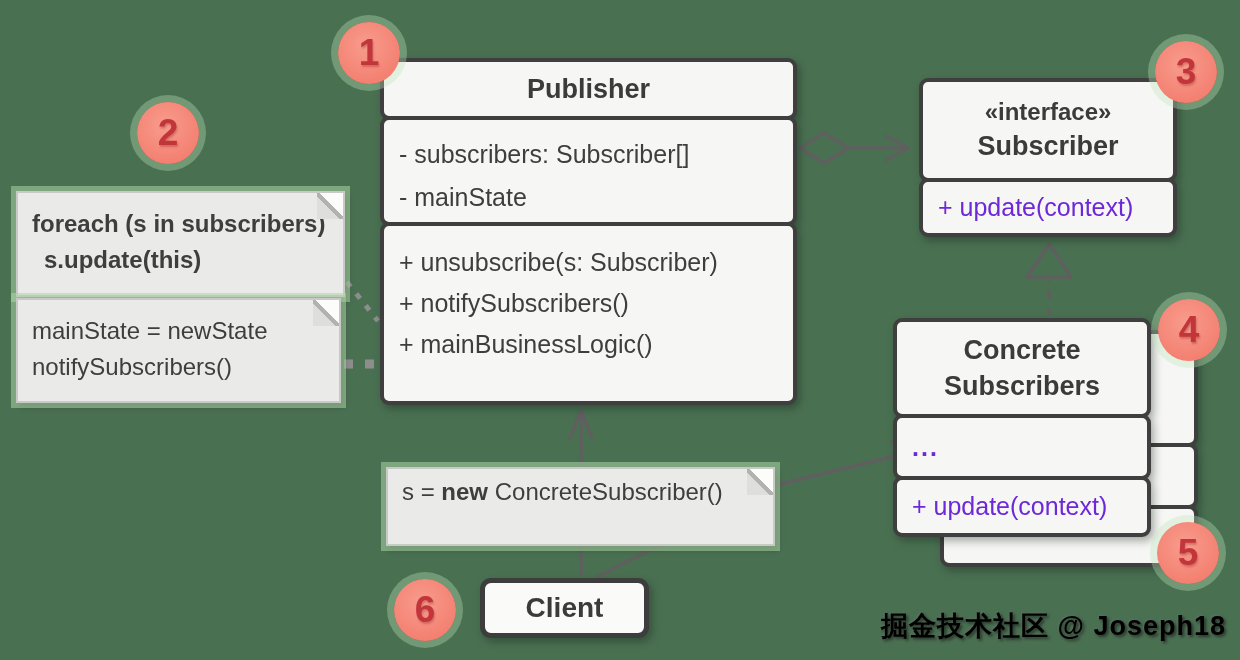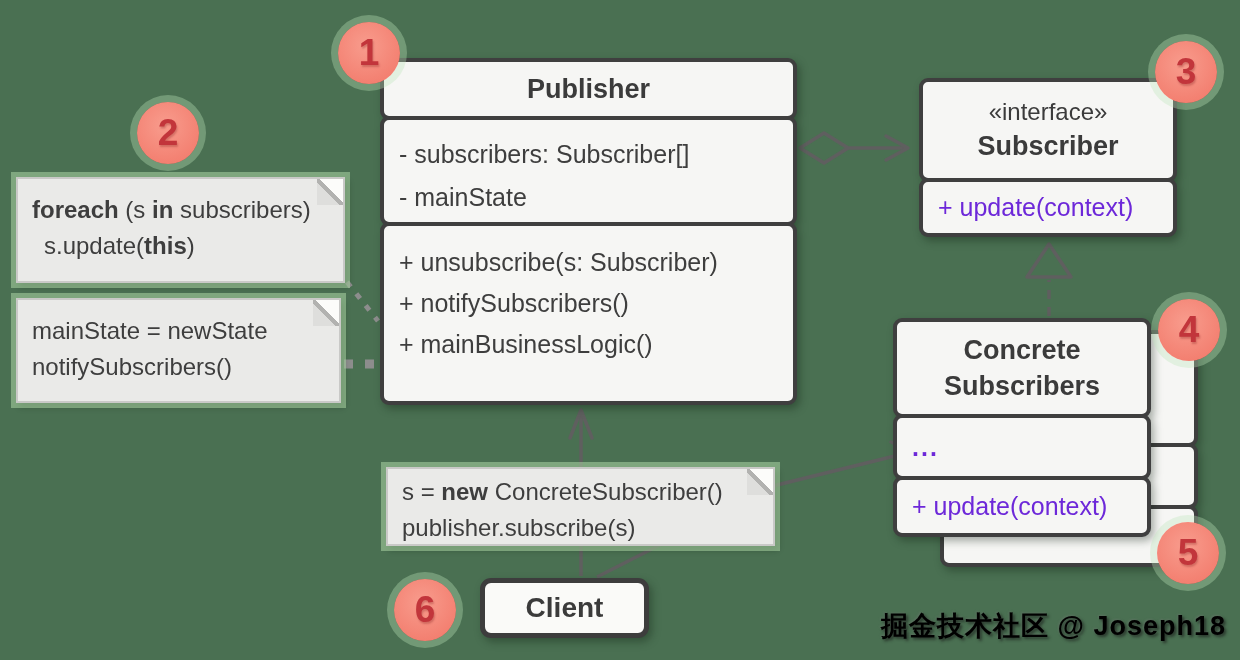--- a/index.html
+++ b/index.html
@@ -24,21 +24,21 @@
     border-radius:9px;margin-top:-4px;position:relative;
   }
   .sect:first-child{margin-top:0;}
   .cls-title{
     display:flex;align-items:center;justify-content:center;text-align:center;
     font-weight:bold;font-size:27px;line-height:1.35;color:#3b3b3b;
   }
   .members{padding:16px 6px 0 15px;font-size:25px;line-height:41px;color:#3e3e3e;}
   .members.attrs{padding-top:13px;line-height:43px;}
   .one-line{display:flex;align-items:center;padding-left:15px;font-size:25px;color:#6d28d9;}
-  .stereo{font-size:24px;font-weight:normal;}
+  .stereo{font-size:24px;font-weight:bold;}
   .iface-name{font-size:27px;font-weight:bold;}
   .back{z-index:2;}
   .front{z-index:3;}
   
   .note{
     position:absolute;z-index:4;box-sizing:border-box;
     background:#eaeae8;border:2px solid #c9c9c7;
     box-shadow:0 0 0 5px rgba(171,213,164,0.55),3px 4px 6px rgba(10,25,12,0.3);
     font-size:24px;line-height:36px;color:#3e3e3e;padding:13px 10px 0 14px;
   }
@@ -131,36 +131,35 @@
   </div>
 
   <div class="cls front" style="left:893px;top:318px;width:258px;">
     <div class="sect cls-title" style="height:100px;padding:0 30px;">Concrete Subscribers</div>
     <div class="sect one-line" style="height:66px;font-weight:bold;letter-spacing:2px;">...</div>
     <div class="sect one-line" style="height:61px;">+ update(context)</div>
   </div>
 
   <div id="client">Client</div>
 
-  <div class="note" style="left:16px;top:177px;width:329px;height:106px;">
+  <div class="note" style="left:16px;top:191px;width:329px;height:106px;font-weight:bold;">
     <span class="fold"></span>
     <div class="code-line"><b>foreach</b><span> (s </span><b>in</b><span> subscribers)</span></div>
     <div class="code-line indent" style="padding-left:12px;"><span>s.update(</span><b>this</b><span>)</span></div>
   </div>
 
   <div class="note" style="left:16px;top:298px;width:325px;height:105px;">
     <span class="fold"></span>
     <div class="code-line">mainState = newState</div>
     <div class="code-line">notifySubscribers()</div>
   </div>
 
   <div class="note" style="left:386px;top:467px;width:389px;height:79px;padding-top:5px;">
     <span class="fold"></span>
     <div class="code-line"><span>s = </span><b>new</b><span> ConcreteSubscriber()</span></div>
-    <div class="code-line">publisher.subscribe(s)</div>
   </div>
 
   <div class="badge" style="left:338px;top:22px;">1</div>
   <div class="badge" style="left:137px;top:102px;">2</div>
   <div class="badge" style="left:1155px;top:41px;">3</div>
   <div class="badge" style="left:1158px;top:299px;">4</div>
   <div class="badge" style="left:1157px;top:522px;">5</div>
   <div class="badge" style="left:394px;top:579px;">6</div>
 
   <div id="watermark">掘金技术社区 @ Joseph18</div>

